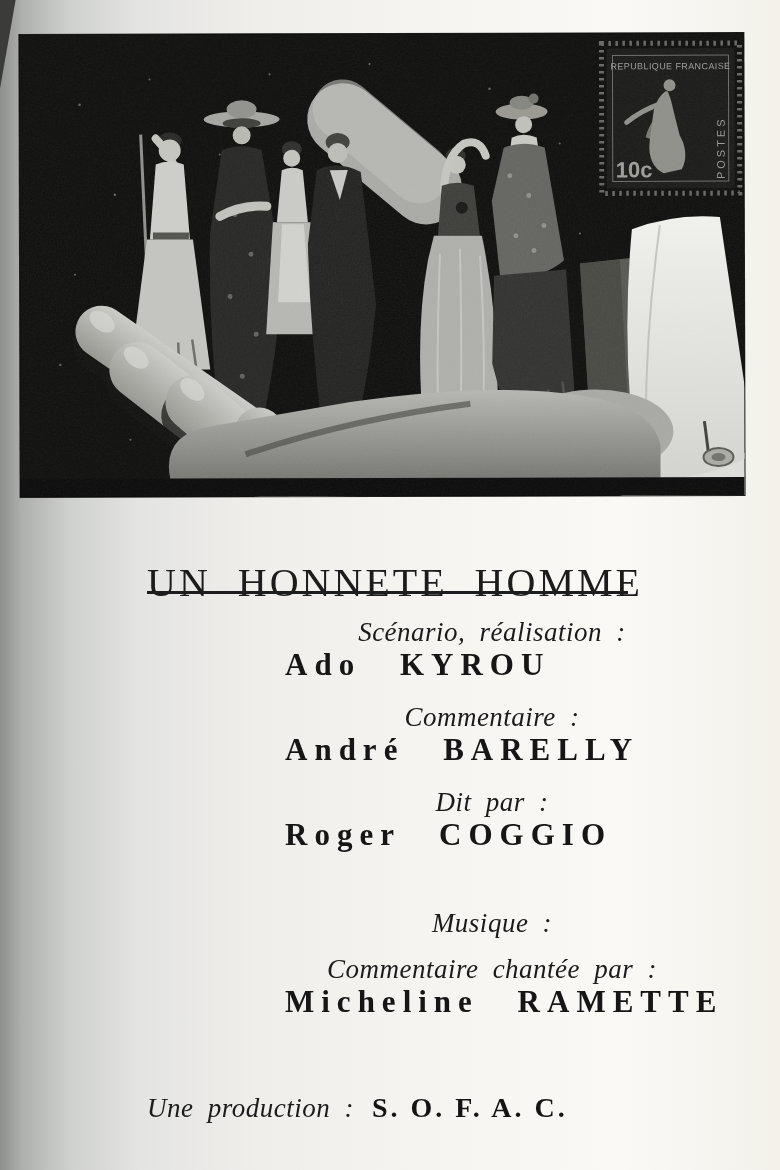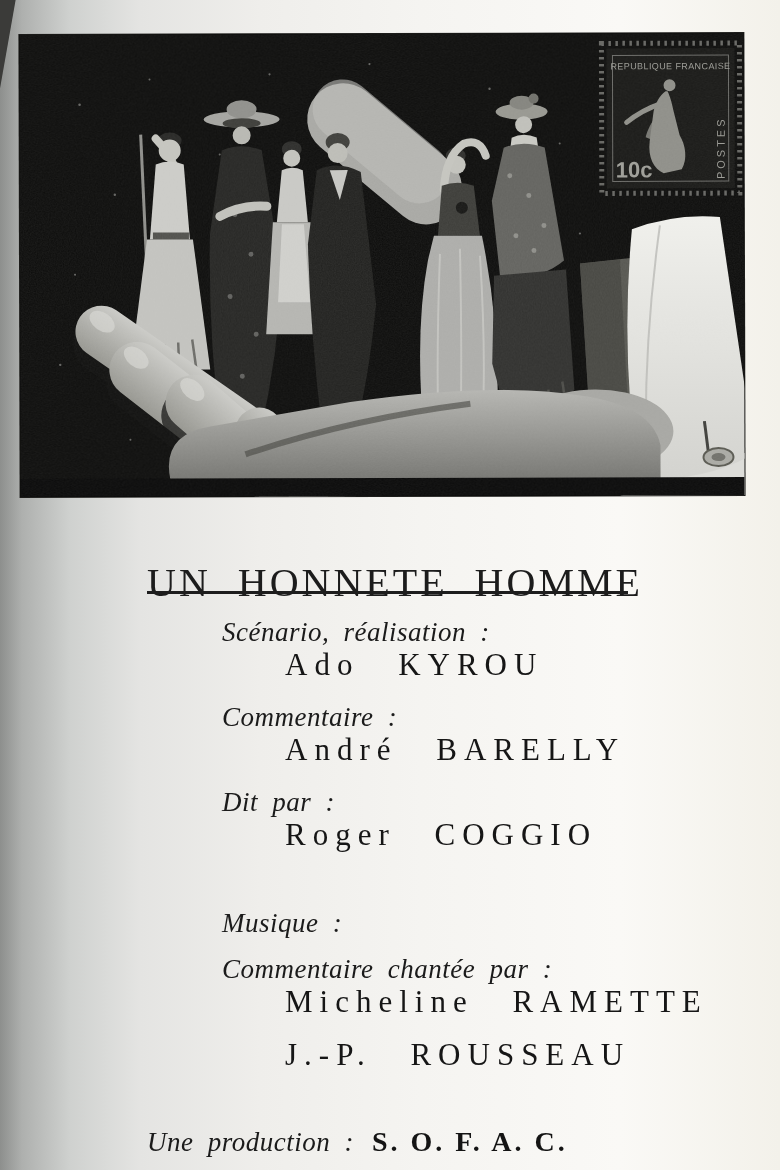--- a/index.html
+++ b/index.html
@@ -23,27 +23,27 @@
     position:absolute;left:147px;top:560px;
     font-size:40px;line-height:46px;letter-spacing:3px;word-spacing:14px;
     color:#1c1c1c;white-space:nowrap;
   }
   .title-underline{
     position:absolute;left:147px;top:591px;width:481px;height:3px;background:#1d1d1d;
   }
   .credit{position:absolute;left:222px;width:540px;}
   .credit .label{
     font-style:italic;font-size:27px;line-height:32px;
-    letter-spacing:0.5px;word-spacing:7px;white-space:nowrap;
+    letter-spacing:0.5px;word-spacing:7px;white-space:nowrap;text-align:center;
   }
   .credit .name{
-    font-weight:normal;font-size:31px;line-height:34px;margin-left:63px;
+    font-weight:bold;font-size:31px;line-height:34px;margin-left:63px;
     letter-spacing:7px;word-spacing:24px;white-space:nowrap;color:#161616;
   }
-  .production{position:absolute;left:147px;top:1126px;white-space:nowrap;}
+  .production{position:absolute;left:147px;top:1092px;white-space:nowrap;}
   .production .label{font-style:italic;font-size:27px;letter-spacing:0.5px;word-spacing:7px;}
   .production .value{font-weight:bold;font-size:28px;letter-spacing:3px;margin-left:14px;color:#141414;}
 </style>
 </head>
 <body>
 
 <div>
 
   <div class="corner-sliver"></div>
 
@@ -232,21 +232,20 @@
     <div class="name">Roger COGGIO</div>
   </div>
   <div class="credit" style="top:907px">
     <div class="label">Musique :</div>
   </div>
   <div class="credit" style="top:953px">
     <div class="label">Commentaire chantée par :</div>
     <div class="name">Micheline RAMETTE</div>
   </div>
   <div class="credit" style="top:1038px">
-    <div class="name">J.-P. ROUSSEAU</div>
   </div>
 
   <div class="production">
     <span class="label">Une production :</span>
     <span class="value">S. O. F. A. C.</span>
   </div>
 
 </div>
 
 </body></html>

